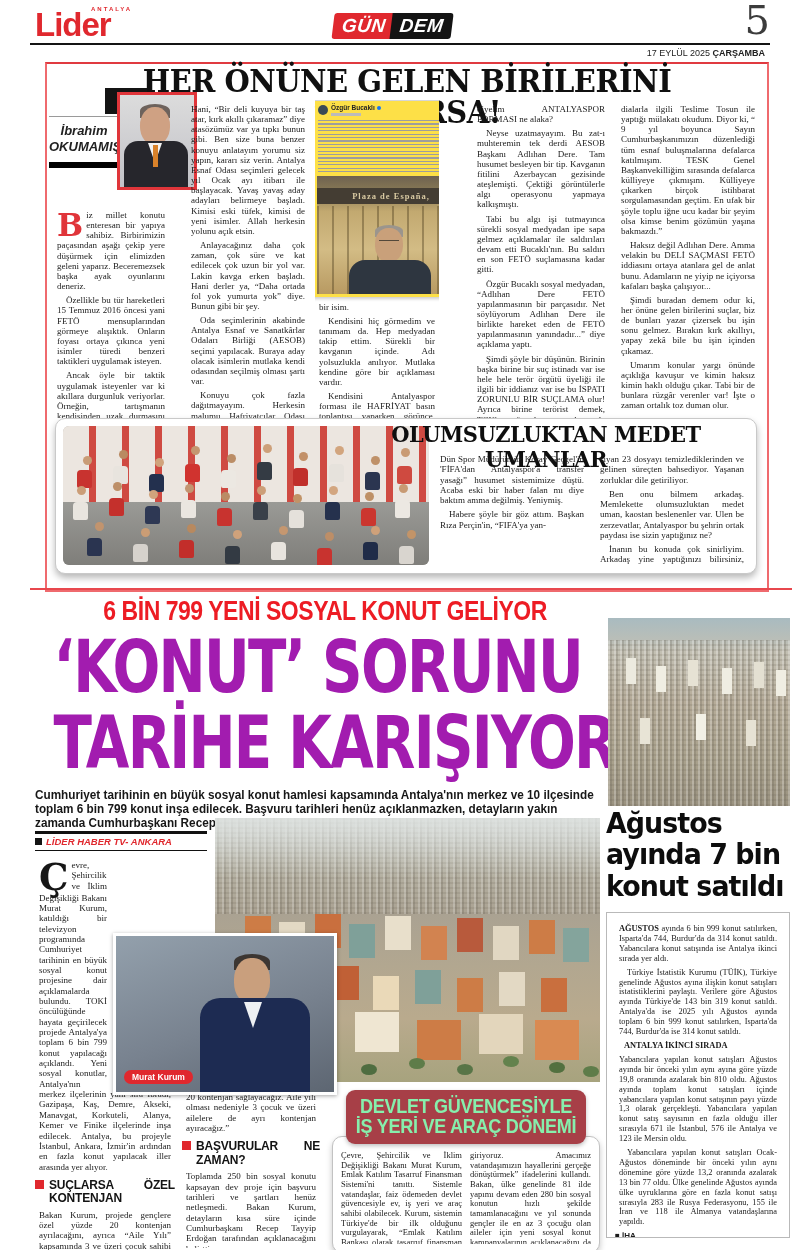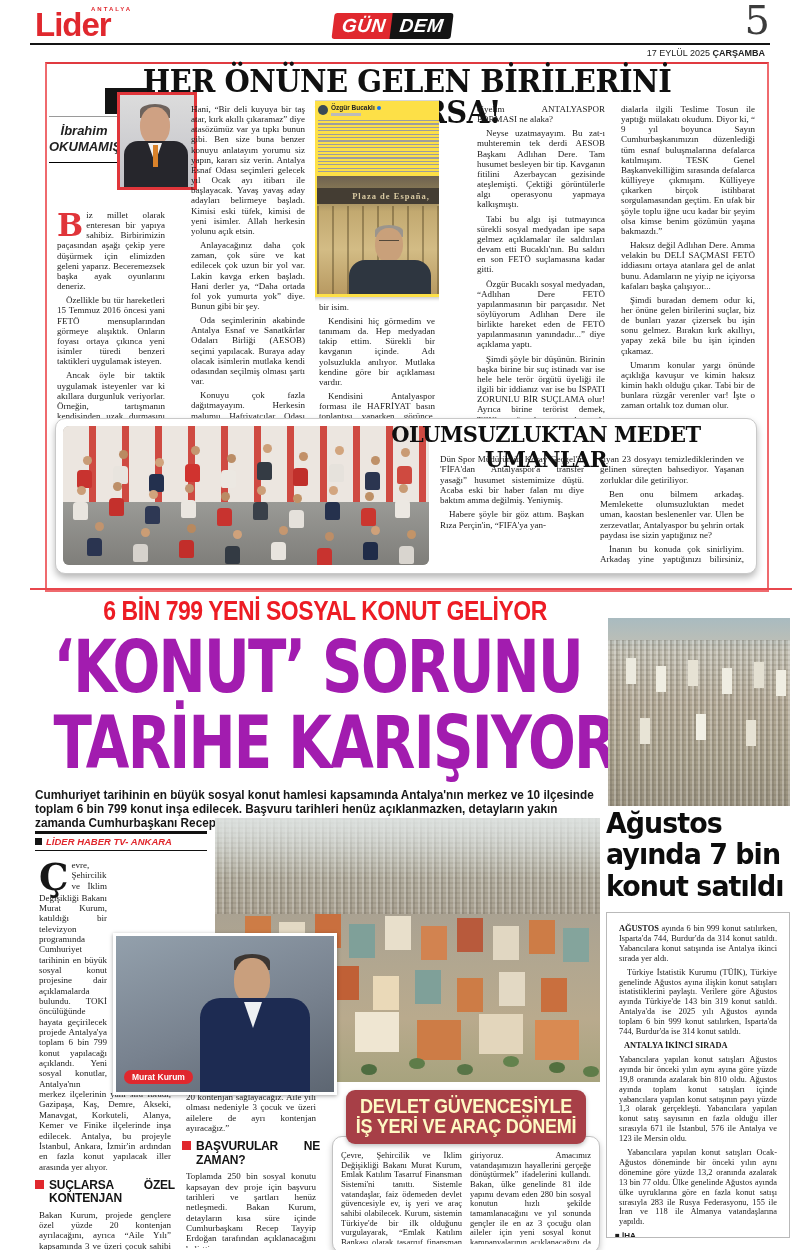--- a/index.html
+++ b/index.html
@@ -19,21 +19,21 @@
   .mast-rule{left:30px;right:30px;top:43px;height:2px;background:#141414;}
   .dateline{right:35px;top:48px;font:400 9px "Liberation Sans",sans-serif;color:#222;}
   .dateline b{font-weight:800;}
 
   
   .opinion{left:45px;top:62px;width:720px;height:526px;border:2px solid #ef6a6e;border-top-color:#e03a40;background:#fff;}
   .op-head{position:absolute;left:0;right:0;top:2px;text-align:center;
            font:700 29px/1 "DejaVu Serif",serif;color:#101010;letter-spacing:-.5px;}
   .op-head>span{display:inline-block;transform:scaleY(1.08);transform-origin:top;}
   .colmnst-name{position:absolute;left:2px;top:52px;width:70px;text-align:center;
-      border-top:1px solid #9a9a9a;border-bottom:1px solid #000000;padding:6px 0;
+      border-top:1px solid #9a9a9a;border-bottom:6px solid #000000;padding:6px 0;
       font:italic 800 13px/1.25 "Liberation Sans",sans-serif;color:#222;}
   .blk-sq{position:absolute;left:58px;top:24px;width:42px;height:26px;background:#141414;}
   .col-photo{position:absolute;left:70px;top:28px;width:74px;height:92px;border:3px solid #e0353a;
       background:linear-gradient(180deg,#dcdcdc,#c2c2c8);overflow:hidden;}
   .c-head{position:absolute;left:20px;top:12px;width:30px;height:38px;border-radius:48%;background:#cfa183;}
   .c-hair{position:absolute;left:20px;top:9px;width:30px;height:14px;border-radius:50% 50% 0 0;background:#6d625c;}
   .c-suit{position:absolute;left:4px;top:46px;width:64px;height:46px;border-radius:14px 14px 0 0;background:#26262c;}
   .c-shirt{position:absolute;left:28px;top:48px;width:14px;height:20px;background:#f2f2f2;clip-path:polygon(0 0,100% 0,50% 100%);}
   .c-tie{position:absolute;left:33px;top:50px;width:5px;height:22px;background:#d9822b;}
 
@@ -127,21 +127,21 @@
       212px 62px 0 #cd7c46,254px 56px 0 #e3d9c4,296px 62px 0 #c96f3e;}
   .bigblds{position:absolute;left:20px;top:196px;width:44px;height:40px;background:#e8ddc4;box-shadow:
       58px 4px 0 #d98a52,120px -2px 0 #efe6d2,182px 6px 0 #cd7c46,244px 0 0 #e3d6bc,300px 6px 0 #d98a52;}
   .greens{position:absolute;left:16px;top:240px;width:16px;height:11px;border-radius:50%;background:#5e7c49;box-shadow:
       40px 4px 0 #557344,84px -2px 0 #66854f,130px 6px 0 #4f6d40,178px 0 0 #5e7c49,226px 6px 0 #587547,
       272px -2px 0 #63824d,318px 4px 0 #52703f,352px 8px 0 #5e7c49;}
 
   
   .devlet{left:332px;top:1090px;width:268px;height:160px;z-index:5;}
   .dv-head{position:relative;z-index:2;margin:0 14px;background:#a73f47;border-radius:9px;padding:6px 4px 8px;
-      text-align:center;color:#fef9c3;font:800 19px/1.05 "Liberation Sans",sans-serif;box-shadow:0 2px 4px rgba(0,0,0,.25);}
+      text-align:center;color:#86efac;font:800 19px/1.05 "Liberation Sans",sans-serif;box-shadow:0 2px 4px rgba(0,0,0,.25);}
   .dv-head div{transform:scale(.95,1.06);transform-origin:center top;letter-spacing:-.3px;white-space:nowrap;}
   .dv-body{position:relative;z-index:1;margin-top:-8px;background:#fff;border:1px solid #c2c2c2;border-radius:10px;
       box-shadow:0 3px 6px rgba(0,0,0,.22);padding:14px 8px 8px;height:93px;display:flex;gap:8px;overflow:hidden;}
   .dv-col{flex:1;overflow:hidden;text-align:justify;font-size:8.5px;line-height:1.14;}
 
   
   .sb-photo{left:608px;top:618px;width:182px;height:188px;overflow:hidden;
       background:linear-gradient(180deg,#a9bbc0 0,#c3c0b3 18%,#b5ab98 45%,#a9a18c 75%,#9a9280 100%);}
   .s-tex{position:absolute;inset:22px 0 0 0;opacity:.8;background:
       repeating-linear-gradient(90deg,rgba(255,255,255,.3) 0 2px,rgba(95,90,78,.28) 2px 4px,transparent 4px 6px),
@@ -183,21 +183,21 @@
     </div>
     <div class="col-photo">
       <div class="c-hair"></div>
       <div class="c-head"></div>
       <div class="c-suit"></div>
       <div class="c-shirt"></div>
       <div class="c-tie"></div>
     </div>
 
     <div class="ocol" style="left:6px;top:142px;width:116px;height:212px">
-      <p class="bp"><span class="dropcap dc-red">B</span><span>iz millet olarak enteresan bir yapıya sahibiz. Birbirimizin paçasından aşağı çekip yere düşürmek için elimizden geleni yaparız. Beceremezsek başka ayak oyunlarını deneriz.</span></p>
+      <p class="bp"><span class="dropcap dc-red">B</span><span>iz millet konutu enteresan bir yapıya sahibiz. Birbirimizin paçasından aşağı çekip yere düşürmek için elimizden geleni yaparız. Beceremezsek başka ayak oyunlarını deneriz.</span></p>
       <p class="bp">Özellikle bu tür hareketleri 15 Temmuz 2016 öncesi yani FETÖ mensuplarından görmeye alışıktık. Onların foyası ortaya çıkınca yeni isimler türedi benzeri taktikleri uygulamak isteyen.</p>
       <p class="bp">Ancak öyle bir taktik uygulamak isteyenler var ki akıllara durgunluk veriyorlar. Örneğin, tartışmanın kendisinden uzak durmasını istemeyen tipler hemen hedefindekine FETÖ'cü suçlaması yapıyor.</p>
     </div>
 
     <div class="ocol" style="left:140px;top:36px;width:122px;height:320px">
       <p class="bp">Hani, “Bir deli kuyuya bir taş atar, kırk akıllı çıkaramaz” diye atasözümüz var ya tıpkı bunun gibi. Ben size buna benzer konuyu anlatayım yorumu siz yapın, kararı siz verin. Antalya Esnaf Odası seçimleri gelecek yıl Ocak ayı itibarı ile başlayacak. Yavaş yavaş aday adayları belirmeye başladı. Kimisi eski tüfek, kimisi de yeni isimler. Allah herkesin yolunu açık etsin.</p>
       <p class="bp">Anlayacağınız daha çok zaman, çok süre ve kat edilecek çok uzun bir yol var. Lakin kavga erken başladı. Hani derler ya, “Daha ortada fol yok yumurta yok” diye. Bunun gibi bir şey.</p>
       <p class="bp">Oda seçimlerinin akabinde Antalya Esnaf ve Sanatkârlar Odaları Birliği (AESOB) seçimi yapılacak. Buraya aday olacak isimlerin mutlaka kendi odasından seçilmiş olması şartı var.</p>
       <p class="bp">Konuyu çok fazla dağıtmayayım. Herkesin malumu Hafriyatçılar Odası epey bir çalkantı yaşadı. Özgür Bucaklı diye bir başkanları vardı. Her anı bir olay her anı kavgalı</p>
     </div>

